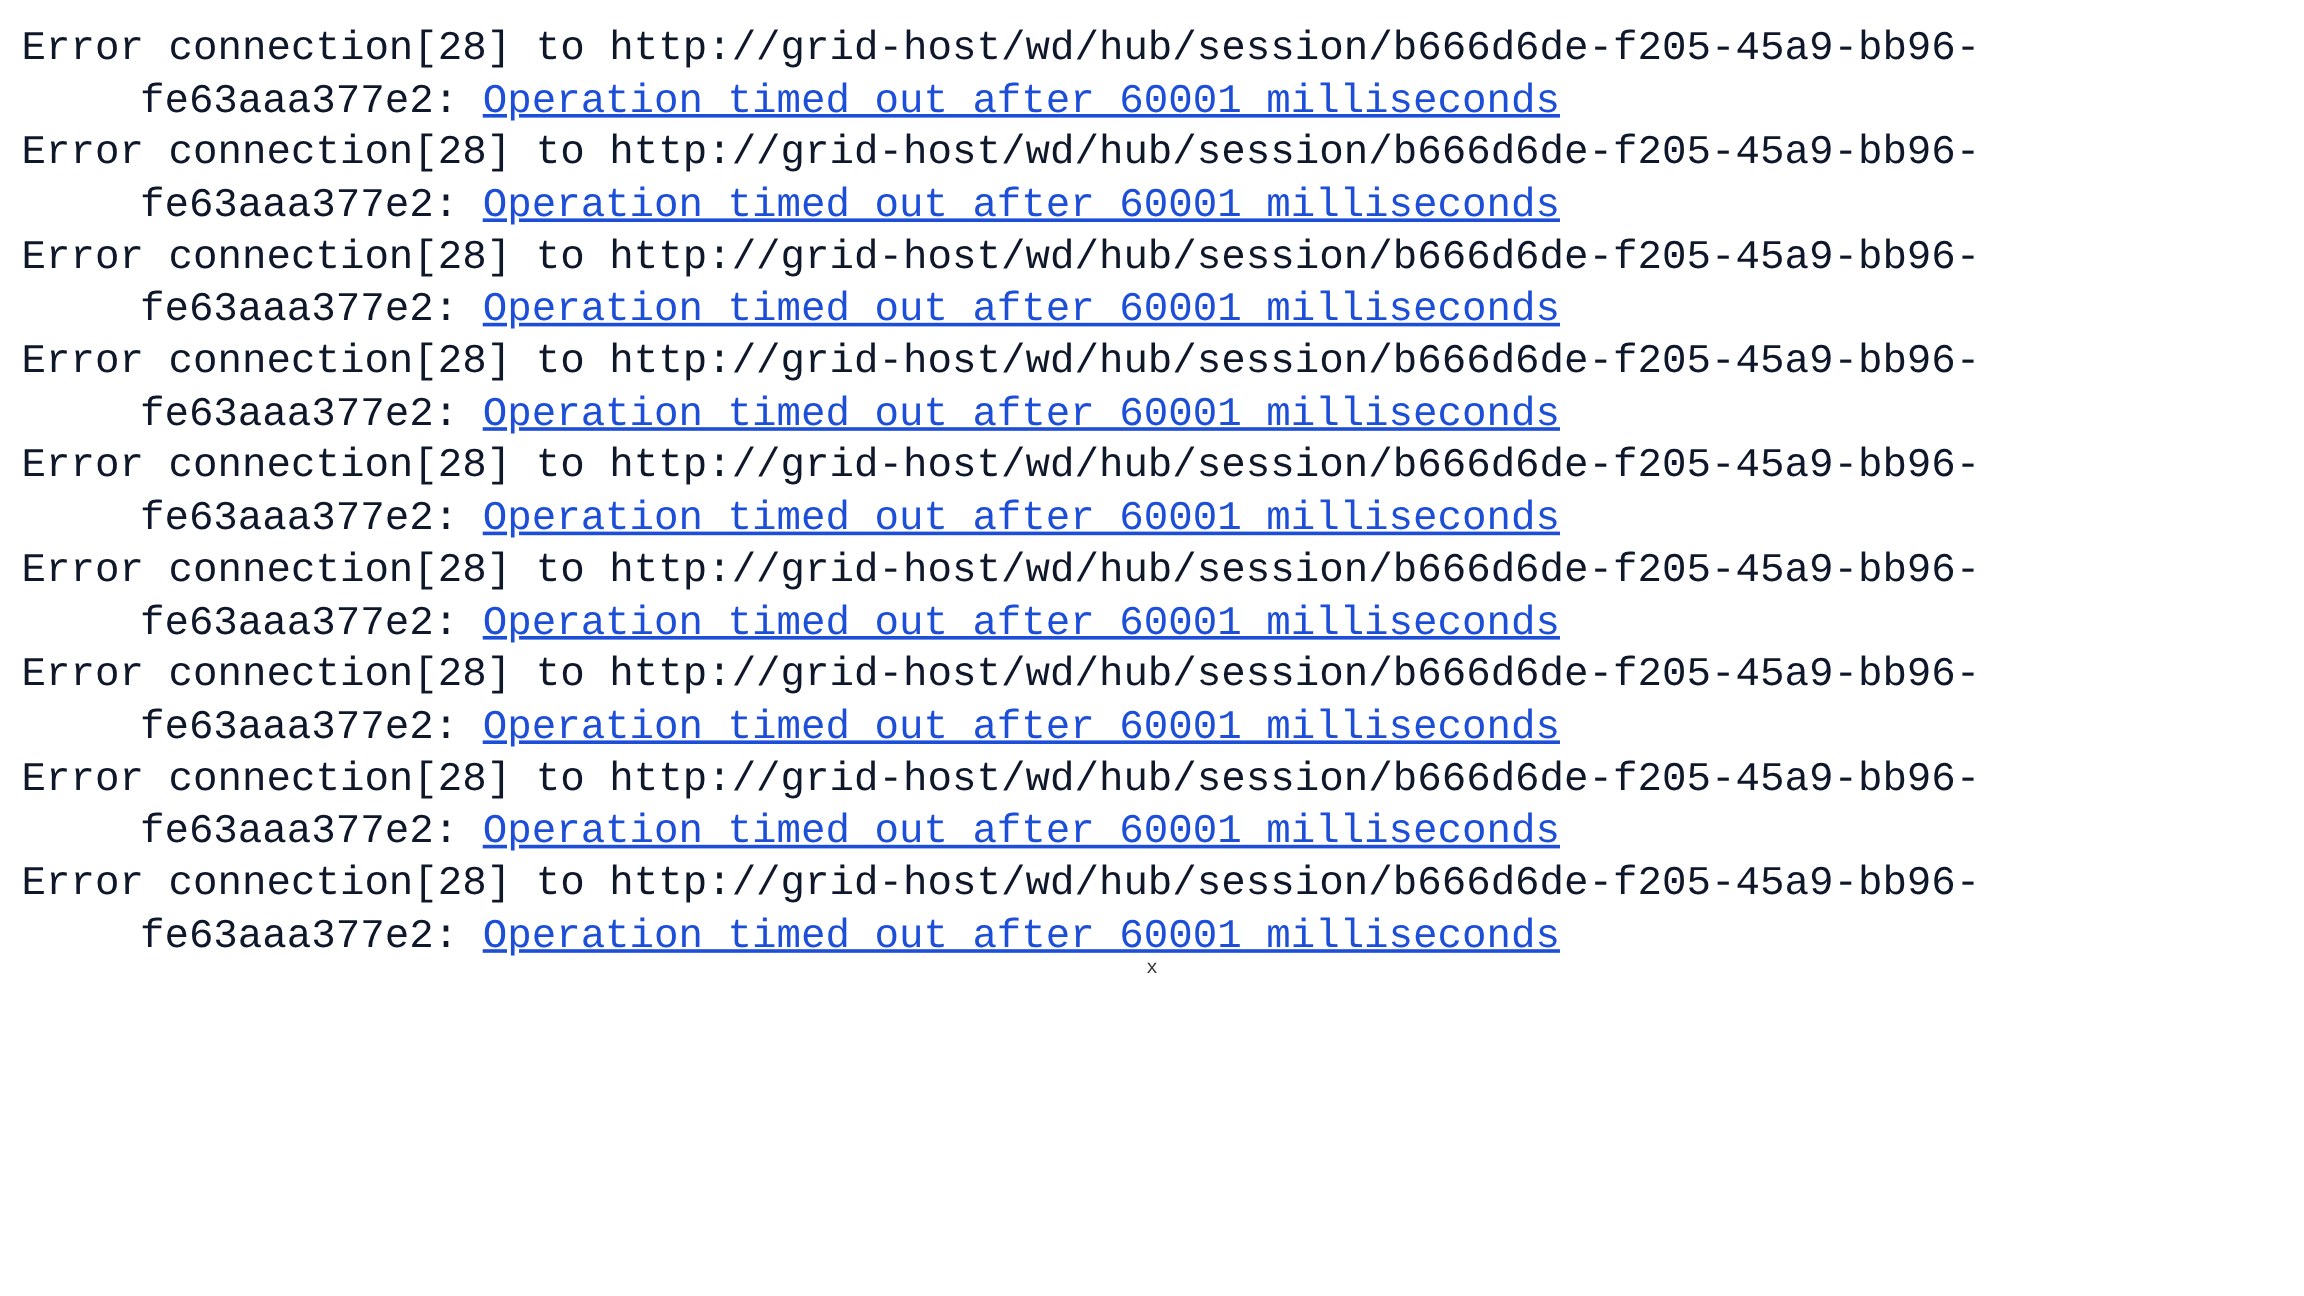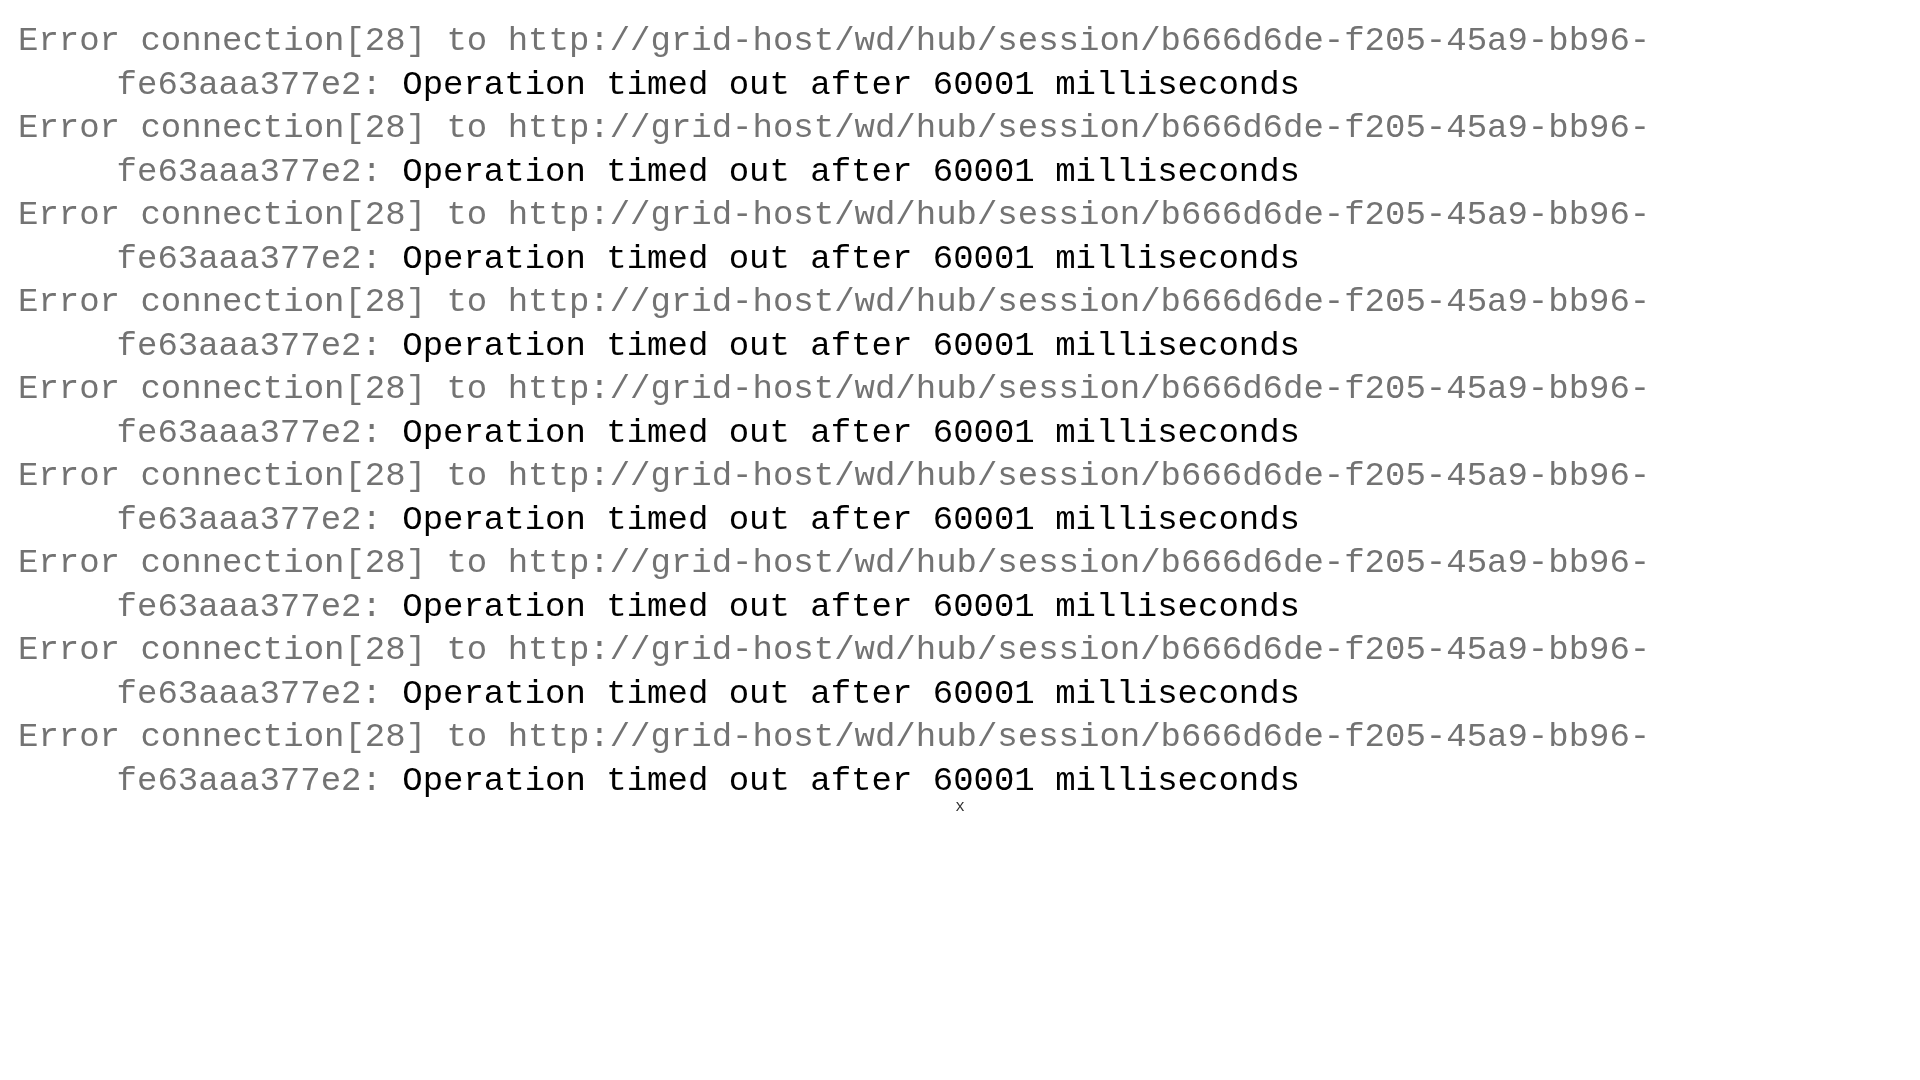--- a/index.html
+++ b/index.html
@@ -17,24 +17,25 @@
       white-space: normal;
     }
     .log-line {
       display: block;
       padding-left: 2.9em;
       text-indent: -2.9em;
       margin-bottom: 0px;
       word-break: break-word;
     }
     .err-msg {
-      color: #000000;
+      color: #1d4ed8;
+      text-decoration: underline;
     }
     .prefix {
-      color: #737373;
+      color: #0f172a;
     }
     .small-x {
       font-size: 16px;
       color: #333;
       text-align: center;
       margin-top: -6px;
       letter-spacing: 0;
     }
   </style>
 </head>

